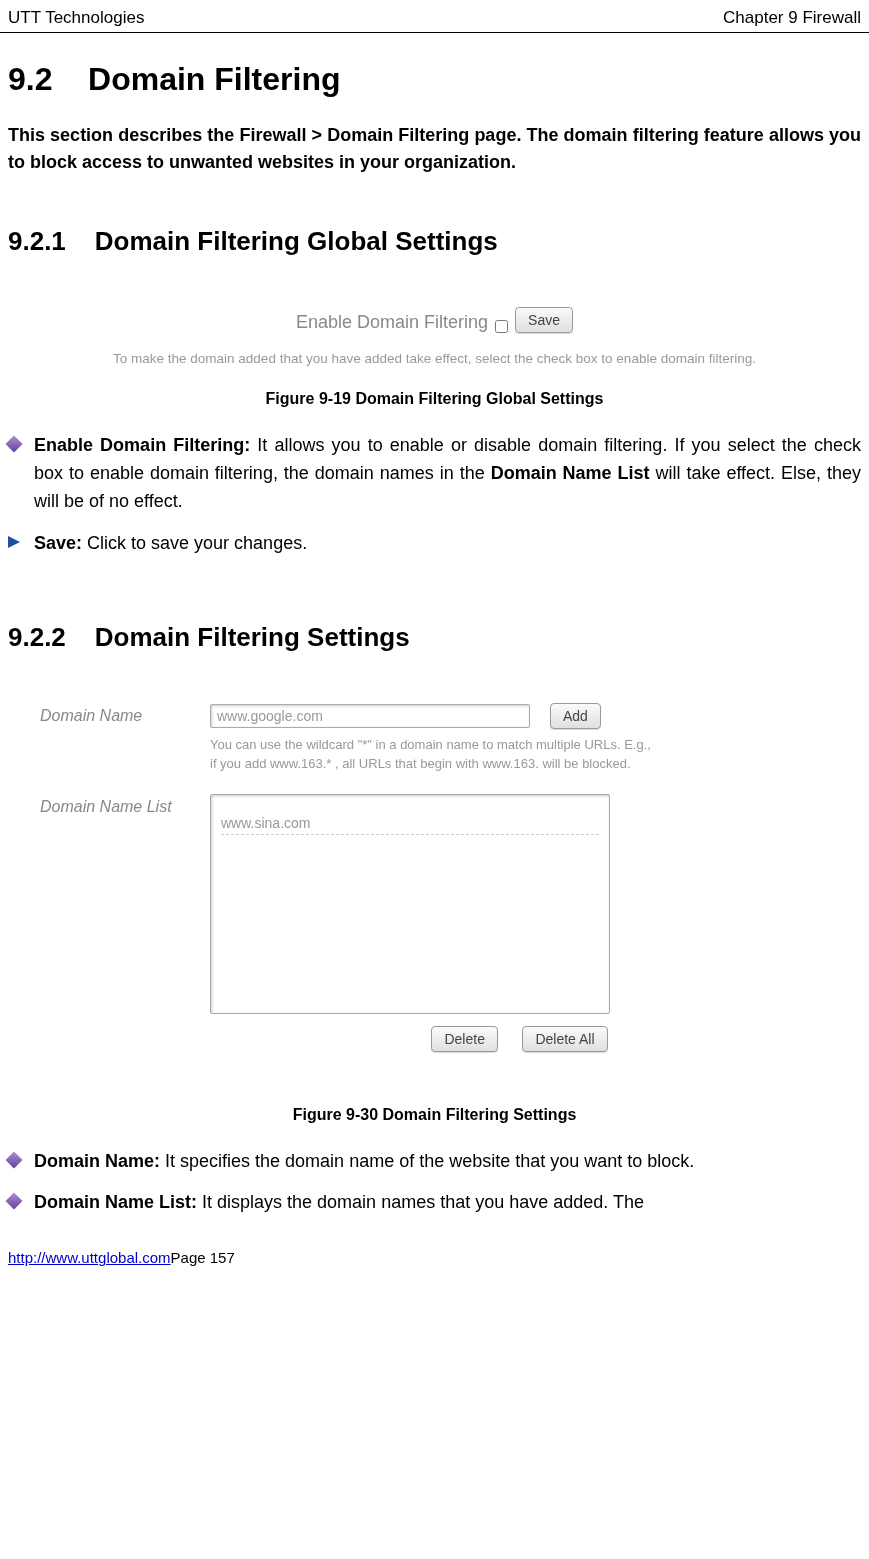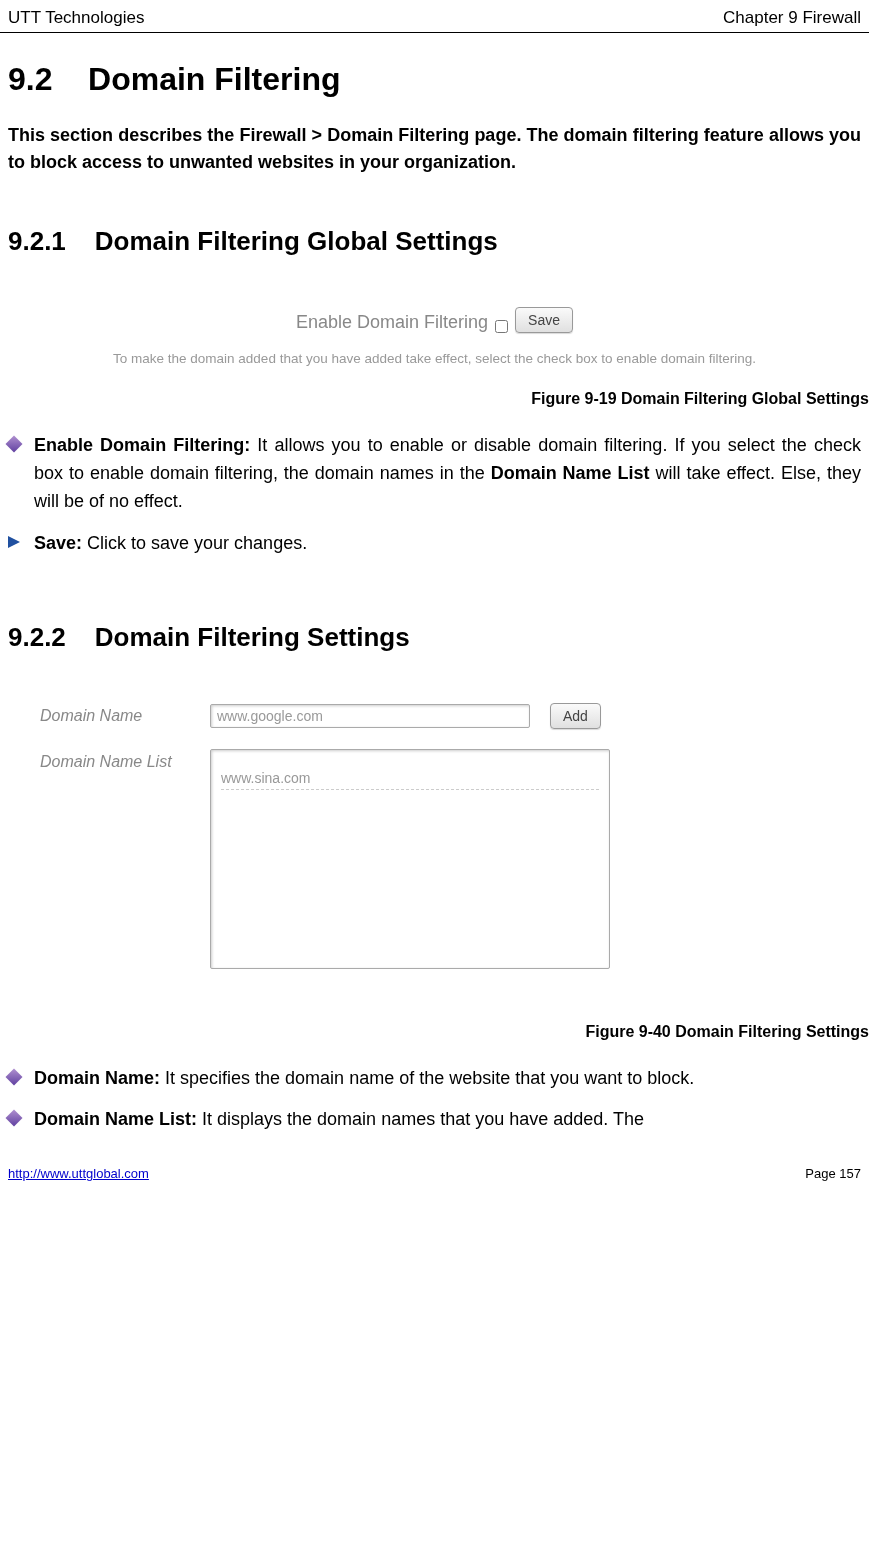--- a/index.html
+++ b/index.html
@@ -61,21 +61,21 @@
       color: #444;
       cursor: pointer;
       box-shadow: 0 1px 1px rgba(0,0,0,0.15);
     }
     .small-hint {
       color: #999;
       font-size: 13.5px;
       text-align: center;
     }
     .figure-caption {
-      text-align: right;
+      text-align: center;
       font-weight: bold;
       font-size: 16px;
       margin-top: 24px;
       margin-bottom: 24px;
     }
     .bullet-list {
       padding: 0 8px;
     }
     .bullet-item {
       display: flex;
@@ -165,24 +165,23 @@
     }
     .btn-row {
       text-align: center;
       margin-top: 12px;
     }
     .btn-row .btn {
       margin: 0 10px;
     }
     .footer {
       display: flex;
-      justify-content: space-between;
       padding: 12px 8px 0 8px;
       border-top: none;
-      font-size: 13px;
+      font-size: 15px;
       margin-top: 20px;
     }
     .footer a {
       color: #0000cc;
       text-decoration: underline;
     }
   </style>
 </head>
 <body>
 
@@ -238,33 +237,41 @@
 </h2>
 
 <div class="form-area">
   <div class="form-row">
     <div class="form-label">Domain Name</div>
     <div class="form-content">
       <div class="input-row">
         <input class="text-input" type="text" value="www.google.com" style="">
         <button class="btn">Add</button>
       </div>
+      <div class="wildcard-hint">
+        <span>You can use the wildcard "*" in a domain name to match multiple URLs. E.g.,</span><br>
+        <span>if you add www.163.* , all URLs that begin with www.163. will be blocked.</span>
+      </div>
     </div>
   </div>
   <div class="form-row">
     <div class="form-label">Domain Name List</div>
     <div class="form-content">
       <div class="listbox">
         <div class="list-item-text">www.sina.com</div>
       </div>
-    </div>
-  </div>
-</div>
-
-<div class="figure-caption">Figure 9-40 Domain Filtering Settings</div>
+      <div class="btn-row">
+        <button class="btn">Delete</button>
+        <button class="btn">Delete All</button>
+      </div>
+    </div>
+  </div>
+</div>
+
+<div class="figure-caption">Figure 9-30 Domain Filtering Settings</div>
 
 <div class="bullet-list">
   <div class="bullet-item">
     <div class="bullet-icon">
         <div class="diamond"></div>
       </div>
     <div class="bullet-text">
       <b>Domain Name:</b><span> It specifies the domain name of the website that you want to block.</span>
     </div>
   </div>

